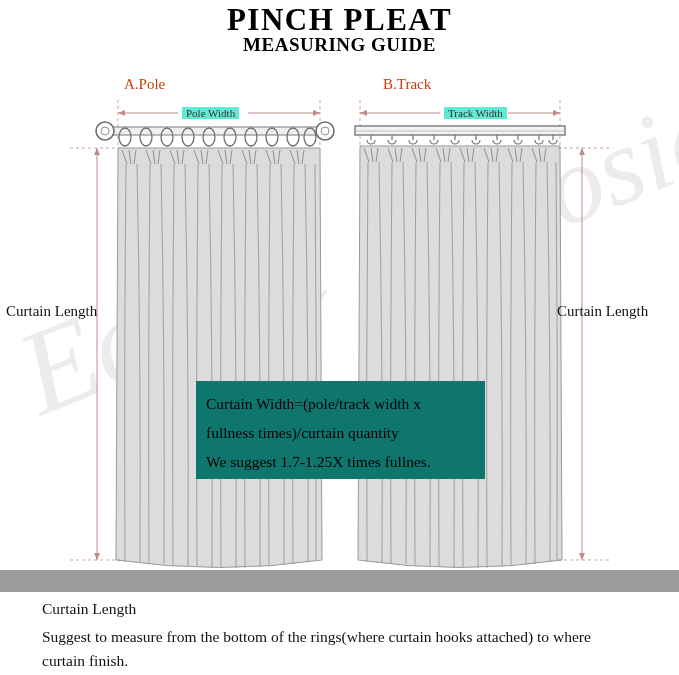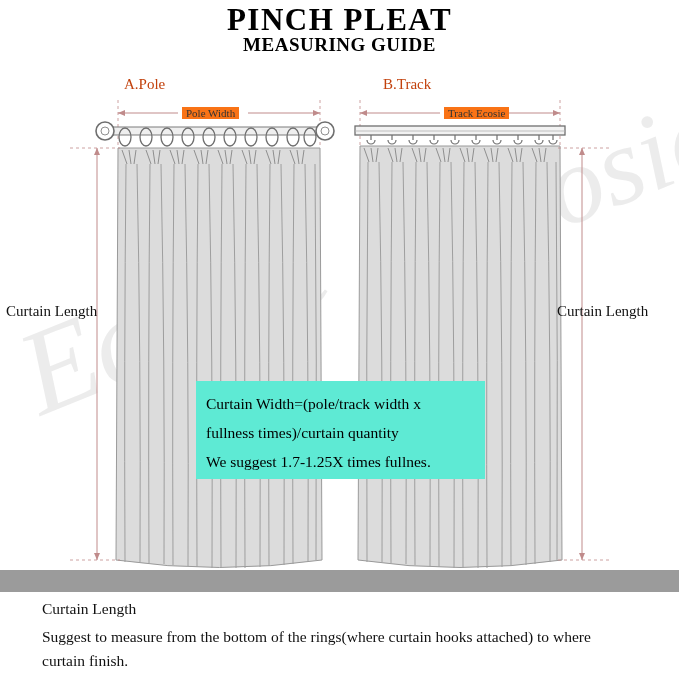--- a/index.html
+++ b/index.html
@@ -52,21 +52,21 @@
     color: #c2410c;
   }
   #label-pole { top: 76px; left: 124px; }
   #label-track { top: 76px; left: 383px; }
 
   .dim-caption {
     position: absolute;
     font-size: 11px;
     font-family: "Liberation Serif", serif;
     color: #333;
-    background: #f97316;
+    background: #5eead4;
     padding: 0 4px;
   }
   #cap-pole-width { top: 107px; left: 182px; }
   #cap-track-width { top: 107px; left: 444px; }
 
   .side-label {
     position: absolute;
     font-size: 15px;
     font-family: "Liberation Serif", serif;
     color: #111;
@@ -74,21 +74,21 @@
   #side-left { top: 303px; left: 6px; }
   #side-right { top: 303px; left: 557px; }
 
   
   .note-box {
     position: absolute;
     left: 196px;
     top: 381px;
     width: 289px;
     height: 98px;
-    background: #5eead4;
+    background: #0f766e;
     border: none;
     padding: 8px 10px 0 10px;
     box-sizing: border-box;
   }
   .note-line {
     font-size: 15.5px;
     line-height: 29px;
     font-family: "Liberation Serif", serif;
     color: #000;
     white-space: nowrap;
@@ -306,21 +306,21 @@
 
       <line x1="582" y1="148" x2="582" y2="560" stroke="#c08b8b" stroke-width="1"></line>
       <path d="M582 148 l-3 7 l6 0 z" fill="#c08b8b"></path>
       <path d="M582 560 l-3 -7 l6 0 z" fill="#c08b8b"></path>
       <line x1="558" y1="148" x2="610" y2="148" stroke="#c08b8b" stroke-width="0.8" stroke-dasharray="3,3"></line>
       <line x1="558" y1="560" x2="610" y2="560" stroke="#c08b8b" stroke-width="0.8" stroke-dasharray="3,3"></line>
     </g>
   </svg>
 
   <div class="dim-caption" id="cap-pole-width">Pole Width</div>
-  <div class="dim-caption" id="cap-track-width">Track Ecosie</div>
+  <div class="dim-caption" id="cap-track-width">Track Width</div>
 
   <div class="side-label" id="side-left">Curtain Length</div>
   <div class="side-label" id="side-right">Curtain Length</div>
 
   <div class="note-box">
     <div class="note-line">Curtain Width=(pole/track width x</div>
     <div class="note-line">fullness times)/curtain quantity</div>
     <div class="note-line">We suggest 1.7-1.25X times fullnes.</div>
   </div>
 

